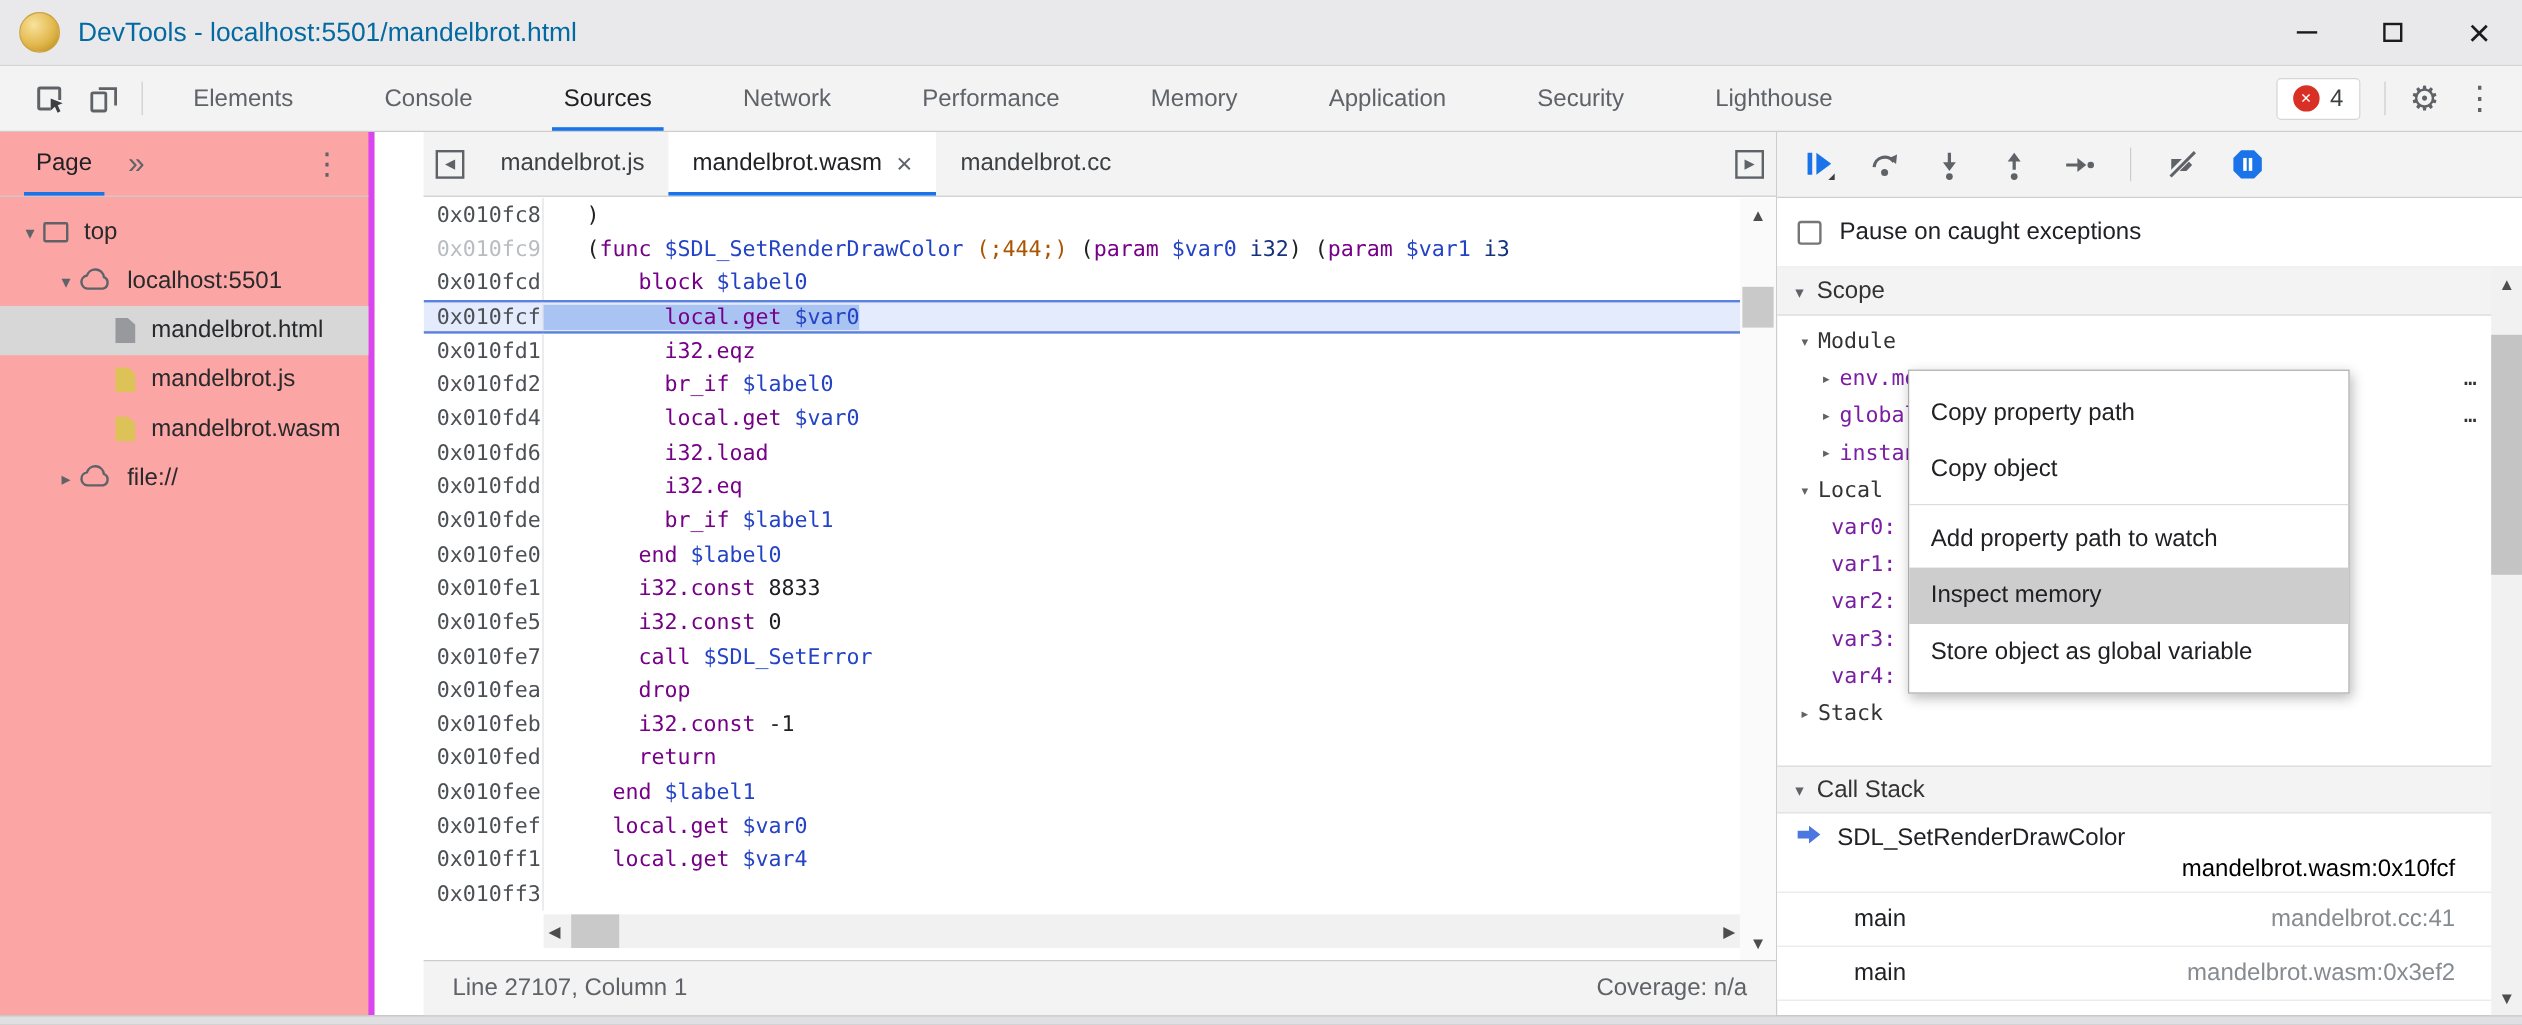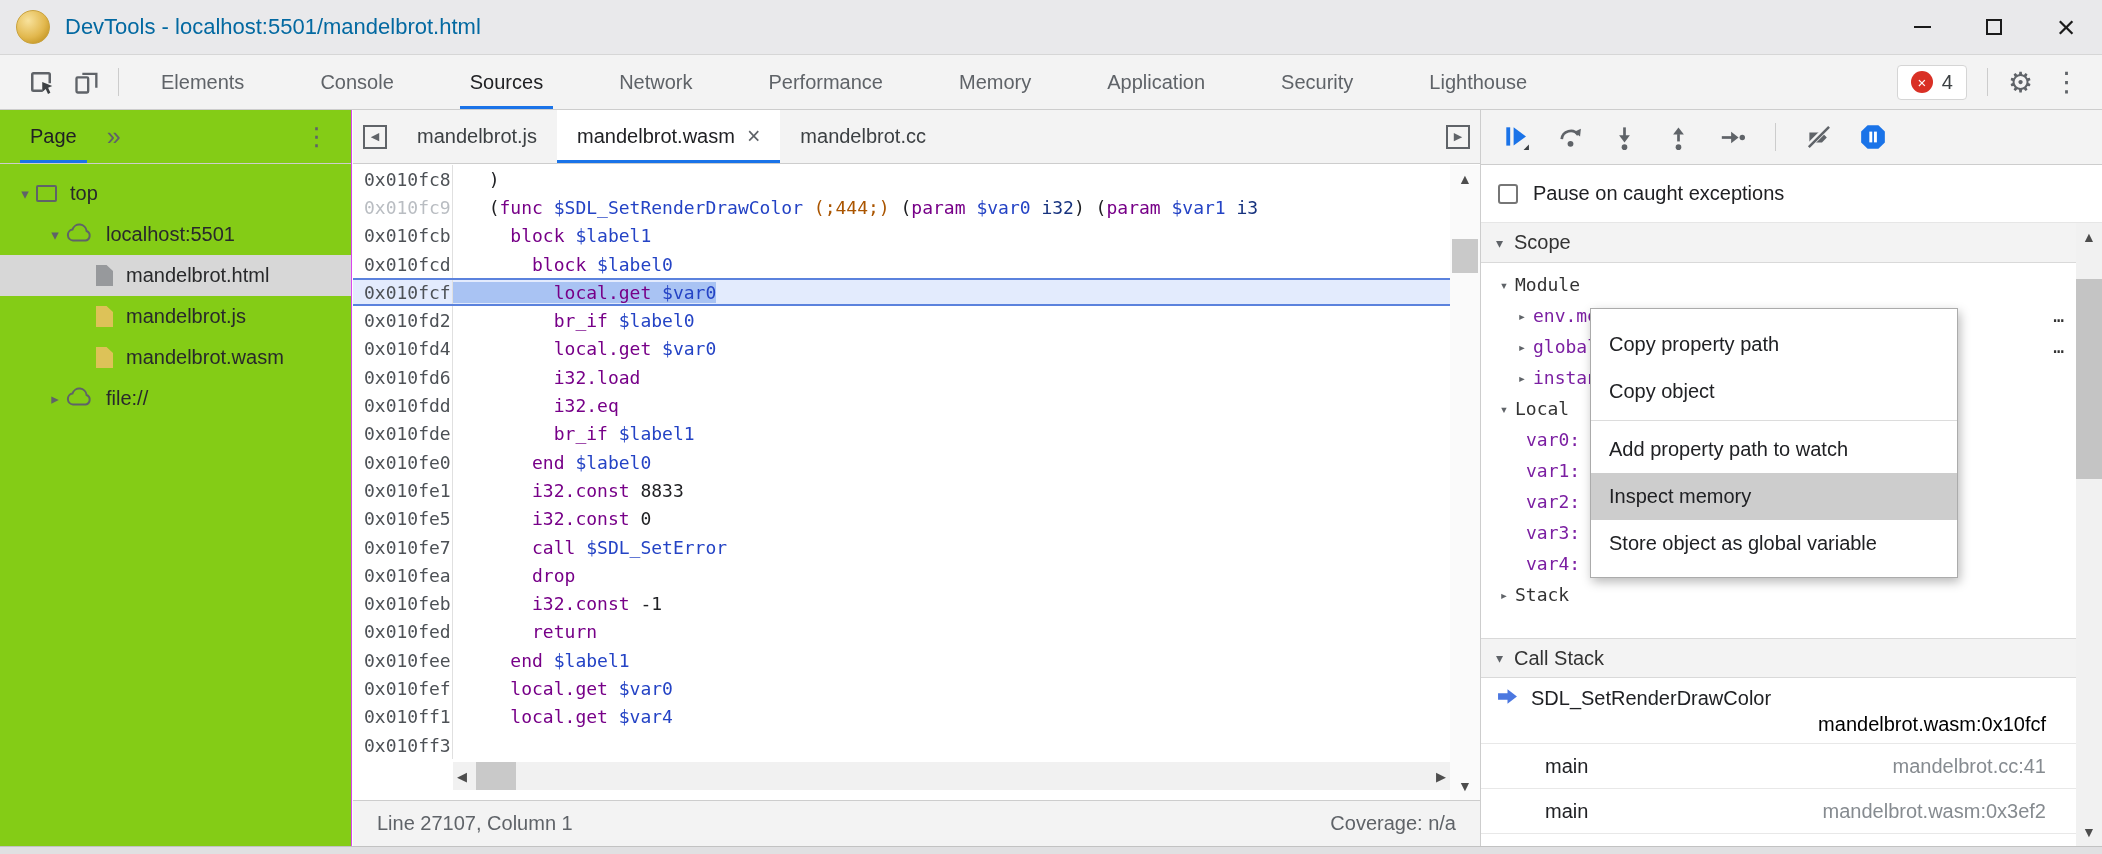--- a/index.html
+++ b/index.html
@@ -26,21 +26,21 @@
   .main-tab.active { color:#202124; }
   .main-tab.active::after { content:""; position:absolute; left:14px; right:14px; bottom:0; height:3px; background:#1a73e8; }
   .toolbar-right { margin-left:auto; display:flex; align-items:center; gap:12px; }
   .error-badge { display:flex; align-items:center; gap:9px; background:#fff; border:1px solid #d5d5d5; border-radius:4px; padding:5px 13px; }
   .err-circle { width:22px; height:22px; border-radius:50%; background:#d93025; color:#fff; font-size:15px; display:flex; align-items:center; justify-content:center; }
   .err-count { color:#3c4043; }
   .gear { font-size:28px; color:#5f6368; }
   .kebab { font-size:27px; color:#5f6368; padding:0 8px; }
 
   
-  .left-panel { position:absolute; top:110px; left:0; width:352px; bottom:8px; background:#84cc16; border-right:1px solid #d946ef; }
+  .left-panel { position:absolute; top:110px; left:0; width:312px; bottom:8px; background:#fca5a5; border-right:5px solid #d946ef; }
   .nav-header { height:54px; border-bottom:1px solid #cdcdcd; display:flex; align-items:center; padding:0 12px; }
   .nav-tab { position:relative; height:100%; display:flex; align-items:center; padding:0 18px; color:#202124; }
   .nav-tab::after { content:""; position:absolute; left:8px; right:8px; bottom:0; height:3px; background:#1a73e8; }
   .nav-more { color:#5f6368; font-size:25px; padding:0 12px; }
   .nav-kebab { margin-left:auto; color:#5f6368; font-size:25px; padding:0 10px; }
   .tree { padding-top:9px; }
   .tree-row { height:41px; display:flex; align-items:center; color:#28292b; }
   .tree-row.selected { background:#d7d7d7; }
   .expander { width:22px; text-align:center; color:#5f6368; font-size:15px; flex:none; }
   .tree-icon { margin-right:13px; flex:none; display:flex; align-items:center; }
@@ -251,23 +251,23 @@
             <span>mandelbrot.cc</span>
           </div>
         </div>
       <div class="pane-btn right">
           <span class="pane-glyph">▶</span>
         </div>
     </div>
     <div class="code-wrap" id="code-lines">
         <div class="code-line"><span class="addr">0x010fc8</span><span class="lc"><span class="tok-p">  )</span></span></div>
         <div class="code-line dim"><span class="addr">0x010fc9</span><span class="lc"><span class="tok-p">  (</span><span class="tok-k">func</span><span class="tok-p"> </span><span class="tok-v">$SDL_SetRenderDrawColor</span><span class="tok-p"> </span><span class="tok-c">(;444;)</span><span class="tok-p"> (</span><span class="tok-k">param</span><span class="tok-p"> </span><span class="tok-v">$var0</span><span class="tok-p"> </span><span class="tok-t">i32</span><span class="tok-p">) (</span><span class="tok-k">param</span><span class="tok-p"> </span><span class="tok-v">$var1</span><span class="tok-p"> </span><span class="tok-t">i3</span></span></div>
-        <div class="code-line"><span class="addr">0x010fcb</span><span class="lc"><span class="tok-p">    </span><span class="tok-k">block</span><span class="tok-p"> </span><span class="tok-v">$label1</span></span></div>
         <div class="code-line"><span class="addr">0x010fcd</span><span class="lc"><span class="tok-p">      </span><span class="tok-k">block</span><span class="tok-p"> </span><span class="tok-v">$label0</span></span></div>
         <div class="code-line exec"><span class="addr">0x010fcf</span><span class="lc"><span class="sel"><span class="tok-p">        </span><span class="tok-k">local.get</span><span class="tok-p"> </span><span class="tok-v">$var0</span></span></span></div>
+        <div class="code-line"><span class="addr">0x010fd1</span><span class="lc"><span class="tok-p">        </span><span class="tok-k">i32.eqz</span></span></div>
         <div class="code-line"><span class="addr">0x010fd2</span><span class="lc"><span class="tok-p">        </span><span class="tok-k">br_if</span><span class="tok-p"> </span><span class="tok-v">$label0</span></span></div>
         <div class="code-line"><span class="addr">0x010fd4</span><span class="lc"><span class="tok-p">        </span><span class="tok-k">local.get</span><span class="tok-p"> </span><span class="tok-v">$var0</span></span></div>
         <div class="code-line"><span class="addr">0x010fd6</span><span class="lc"><span class="tok-p">        </span><span class="tok-k">i32.load</span></span></div>
         <div class="code-line"><span class="addr">0x010fdd</span><span class="lc"><span class="tok-p">        </span><span class="tok-k">i32.eq</span></span></div>
         <div class="code-line"><span class="addr">0x010fde</span><span class="lc"><span class="tok-p">        </span><span class="tok-k">br_if</span><span class="tok-p"> </span><span class="tok-v">$label1</span></span></div>
         <div class="code-line"><span class="addr">0x010fe0</span><span class="lc"><span class="tok-p">      </span><span class="tok-k">end</span><span class="tok-p"> </span><span class="tok-v">$label0</span></span></div>
         <div class="code-line"><span class="addr">0x010fe1</span><span class="lc"><span class="tok-p">      </span><span class="tok-k">i32.const</span><span class="tok-p"> </span><span class="tok-n">8833</span></span></div>
         <div class="code-line"><span class="addr">0x010fe5</span><span class="lc"><span class="tok-p">      </span><span class="tok-k">i32.const</span><span class="tok-p"> </span><span class="tok-n">0</span></span></div>
         <div class="code-line"><span class="addr">0x010fe7</span><span class="lc"><span class="tok-p">      </span><span class="tok-k">call</span><span class="tok-p"> </span><span class="tok-v">$SDL_SetError</span></span></div>
         <div class="code-line"><span class="addr">0x010fea</span><span class="lc"><span class="tok-p">      </span><span class="tok-k">drop</span></span></div>

